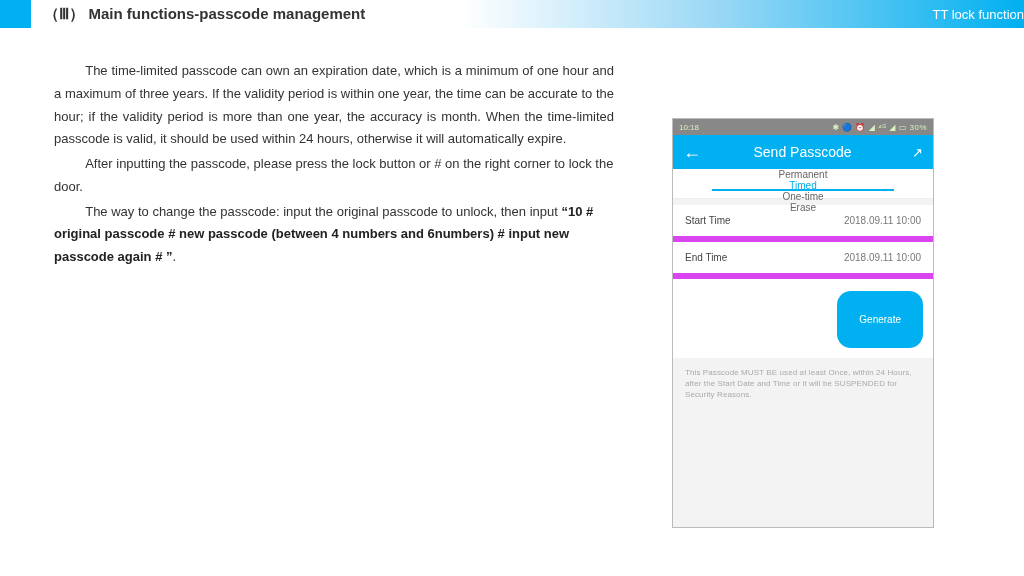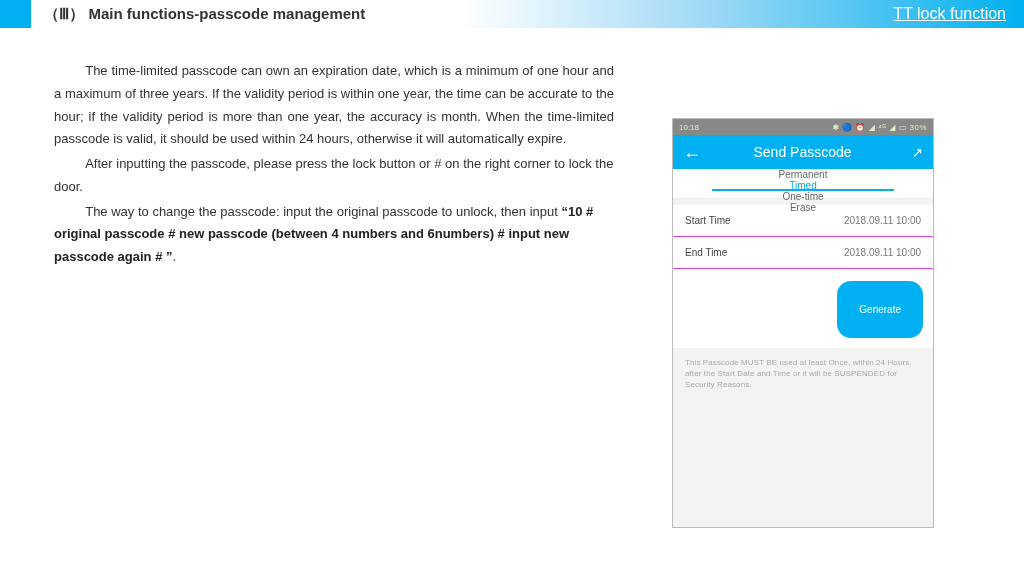--- a/index.html
+++ b/index.html
@@ -1,20 +1,20 @@
 <!DOCTYPE html>
 <html><head>
 <meta charset="utf-8">
 <style>
   * { box-sizing: border-box; margin: 0; padding: 0; }
   body { width: 1024px; height: 576px; font-family: "Segoe UI", Arial, sans-serif; background: #fff; position: relative; overflow: hidden; }
 
   .topbar { height: 28px; background: linear-gradient(to right, #00b0f0 0%, #00b0f0 3%, #ffffff 3%, #ffffff 45%, #9ad8f5 70%, #00b0f0 100%); display: flex; align-items: center; }
   .topbar .section-label { margin-left: 44px; font-weight: 700; font-size: 15px; color: #333; }
-  .topbar .right { margin-left: auto; margin-right: 18px; color: #fff; font-size: 16px; text-decoration: underline; }
+  .topbar .right { margin-left: auto; color: #fff; font-size: 13px; }
   .topbar::before { content:""; position:absolute; left:12px; top:0; width:14px; height:28px; background:#00b0f0; }
 
   .page { position: absolute; top: 60px; left: 54px; width: 560px; }
   .page h2 { color: #00b0f0; font-weight: 800; font-size: 28px; margin-bottom: 38px; letter-spacing: 0.3px; }
   .page p { font-size: 13px; line-height: 1.75; color: #333; margin-bottom: 2px; }
   .page p.justify { text-align: justify; }
   .page p .indent { display:inline-block; width: 2.4em; }
   .page b { font-weight: 700; color: #222; }
 
   .phone { position: absolute; top: 118px; left: 672px; width: 262px; height: 410px; border: 1px solid #bbb; background: #f3f3f3; font-family: Arial, sans-serif; }
@@ -22,21 +22,21 @@
   .status .right { margin-left:auto; letter-spacing:0.5px; }
   .appbar { height: 34px; background: #00b0f0; color: #fff; display:flex; align-items:center; padding:0 10px; }
   .appbar .back { font-size: 18px; line-height:1; margin-right: 8px; }
   .appbar .title { flex:1; text-align:center; font-size: 14px; font-weight: 500; margin-left:-16px; }
   .appbar .share { font-size: 13px; }
   .tabs { background:#fff; height: 30px; display:flex; align-items:stretch; border-bottom:1px solid #eee;flex-direction:column; }
   .tabs span { flex:1; text-align:center; font-size:10px; color:#666; display:flex; align-items:center; justify-content:center; position:relative; }
   .tabs span.active { color:#00b0f0; }
   .tabs span.active::after { content:""; position:absolute; bottom:0; left:15%; width:70%; height:2px; background:#00b0f0; }
   .rows { background:#fff; margin-top:6px; }
-  .row { display:flex; justify-content:space-between; padding: 10px 12px; font-size:10px; color:#444; border-bottom:1px solid #d946ef; }
+  .row { display:flex; justify-content:space-between; padding: 10px 12px; font-size:10px; color:#444; border-bottom:6px solid #d946ef; }
   .row .val { color:#777; }
   .genwrap { padding: 12px 10px 10px; background:#fff; text-align:right; }
   .gen { display:inline-block; background:#00b0f0; color:#fff; font-size:10px; padding: 23px 22px; border-radius:14px; }
   .note { padding: 10px 12px; font-size:8px; color:#aaa; line-height:1.35; letter-spacing:0.1px; }
 </style>
 </head>
 <body>
 
 <div class="topbar">
   <span class="section-label">（Ⅲ）  Main functions-passcode management</span>

